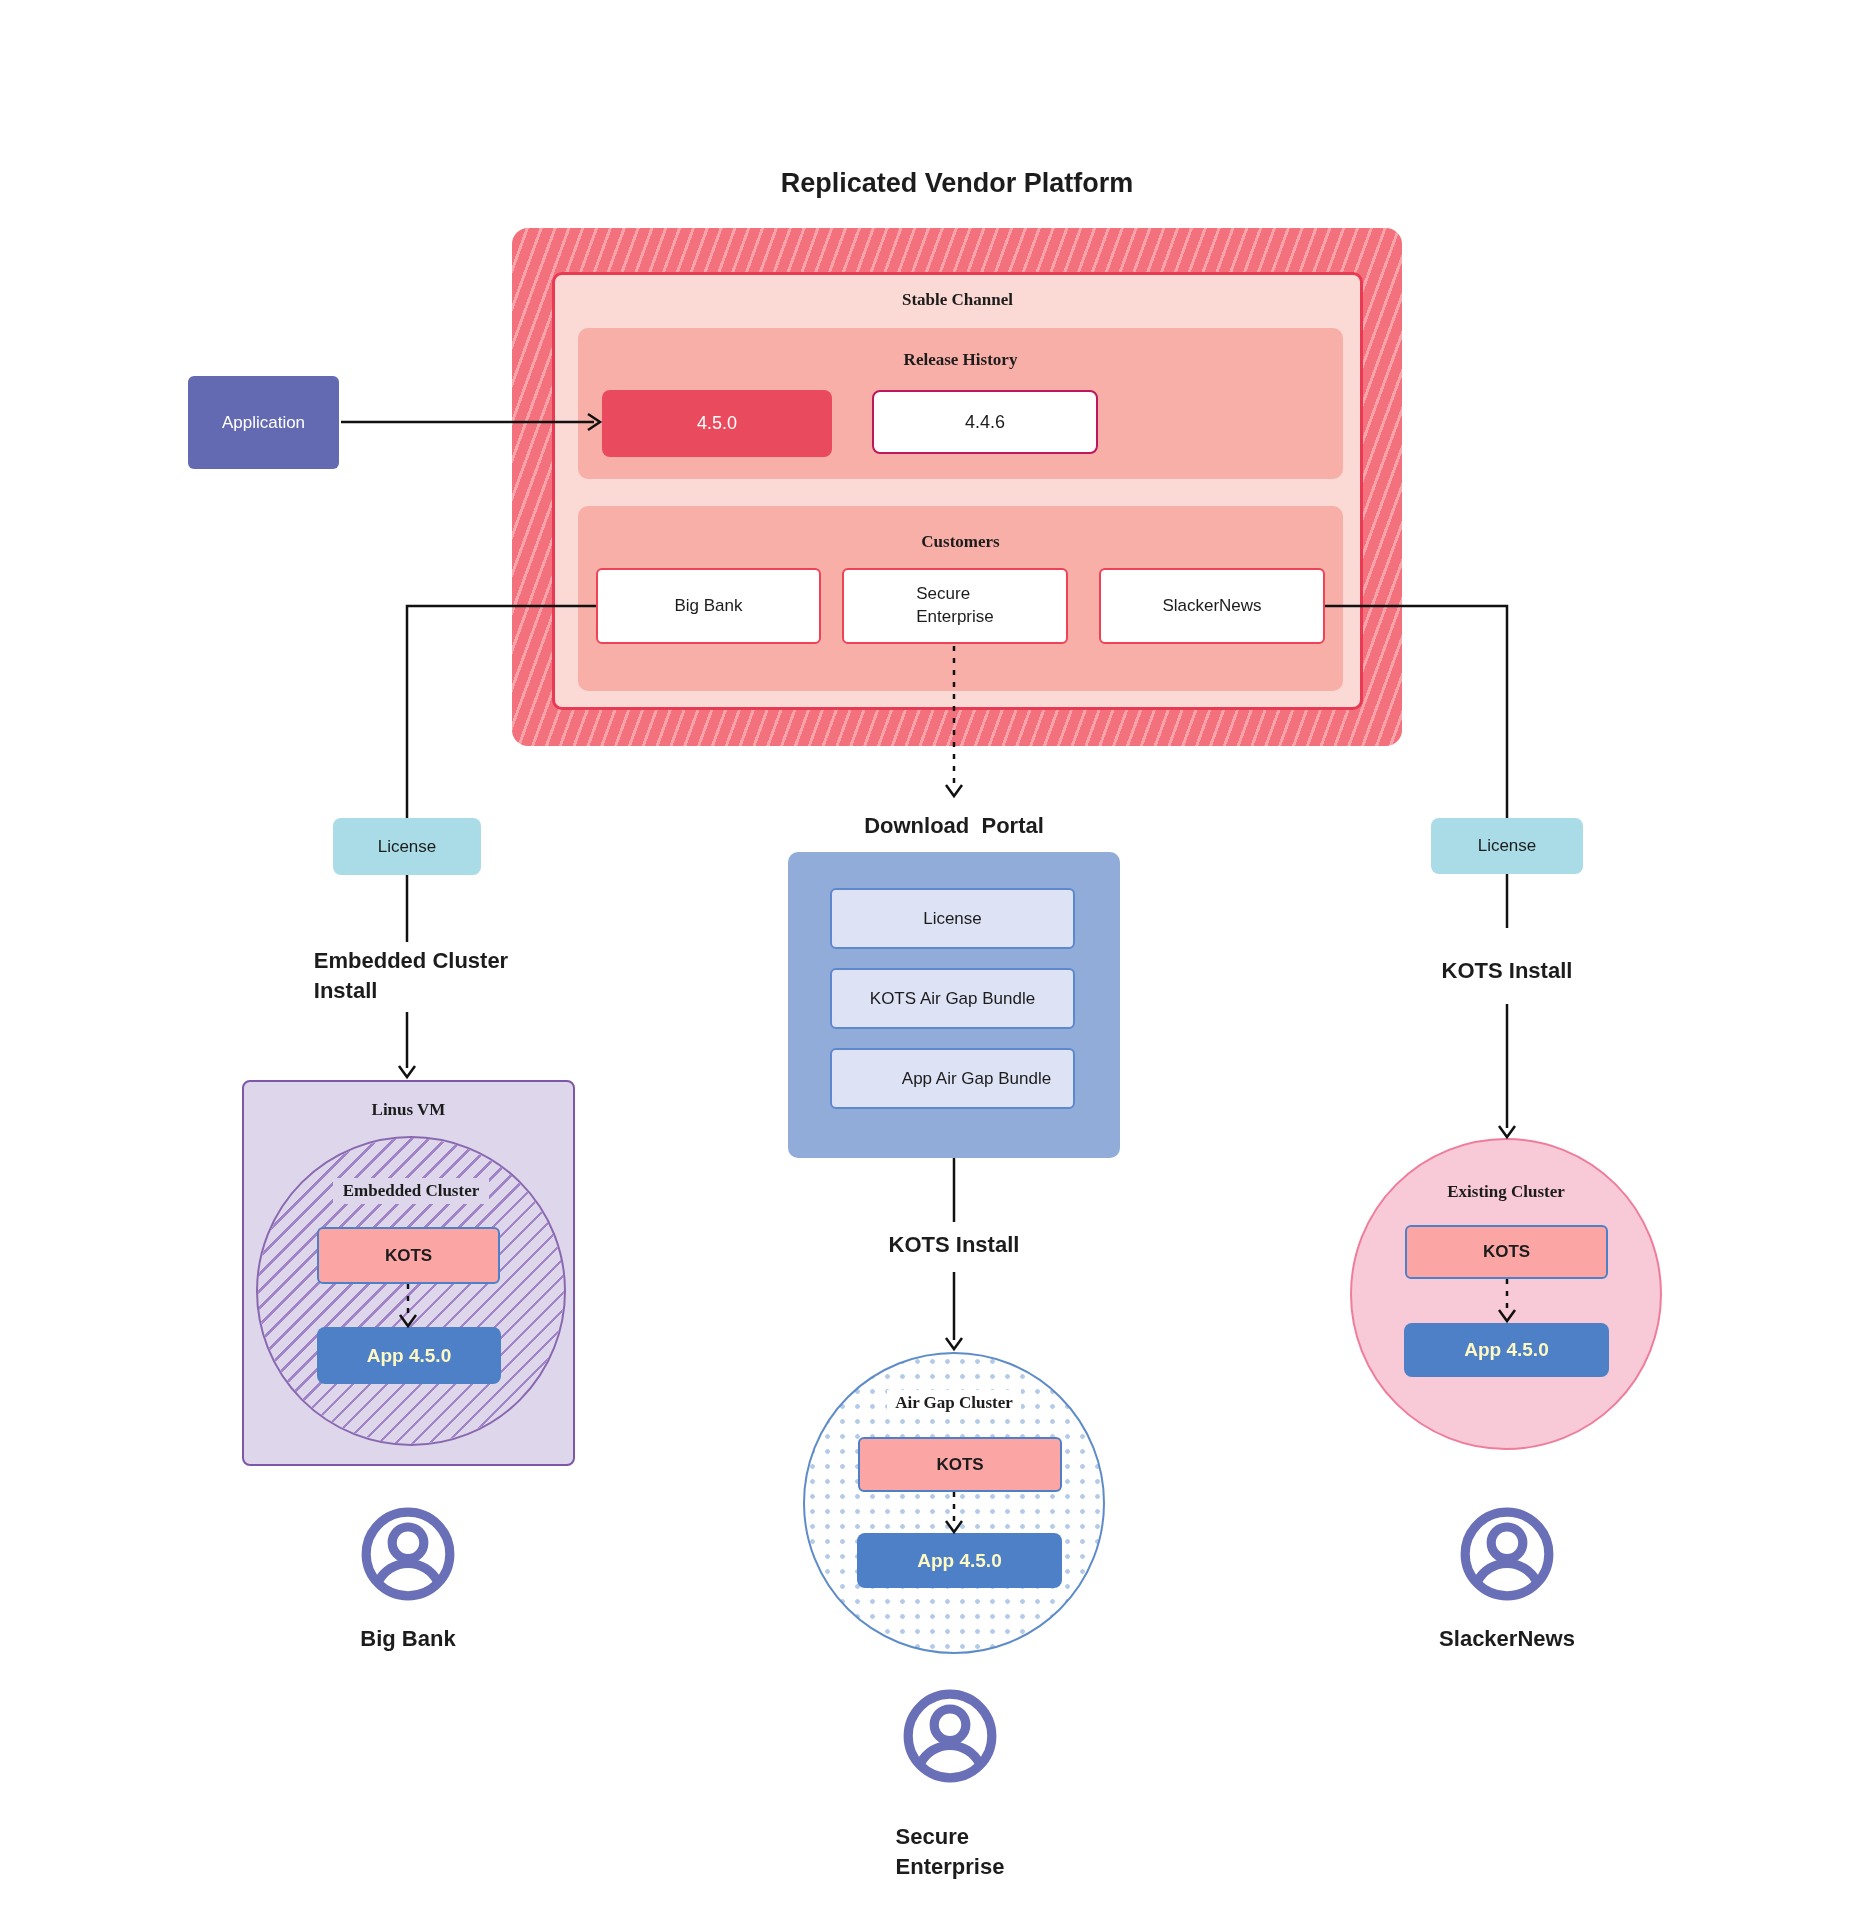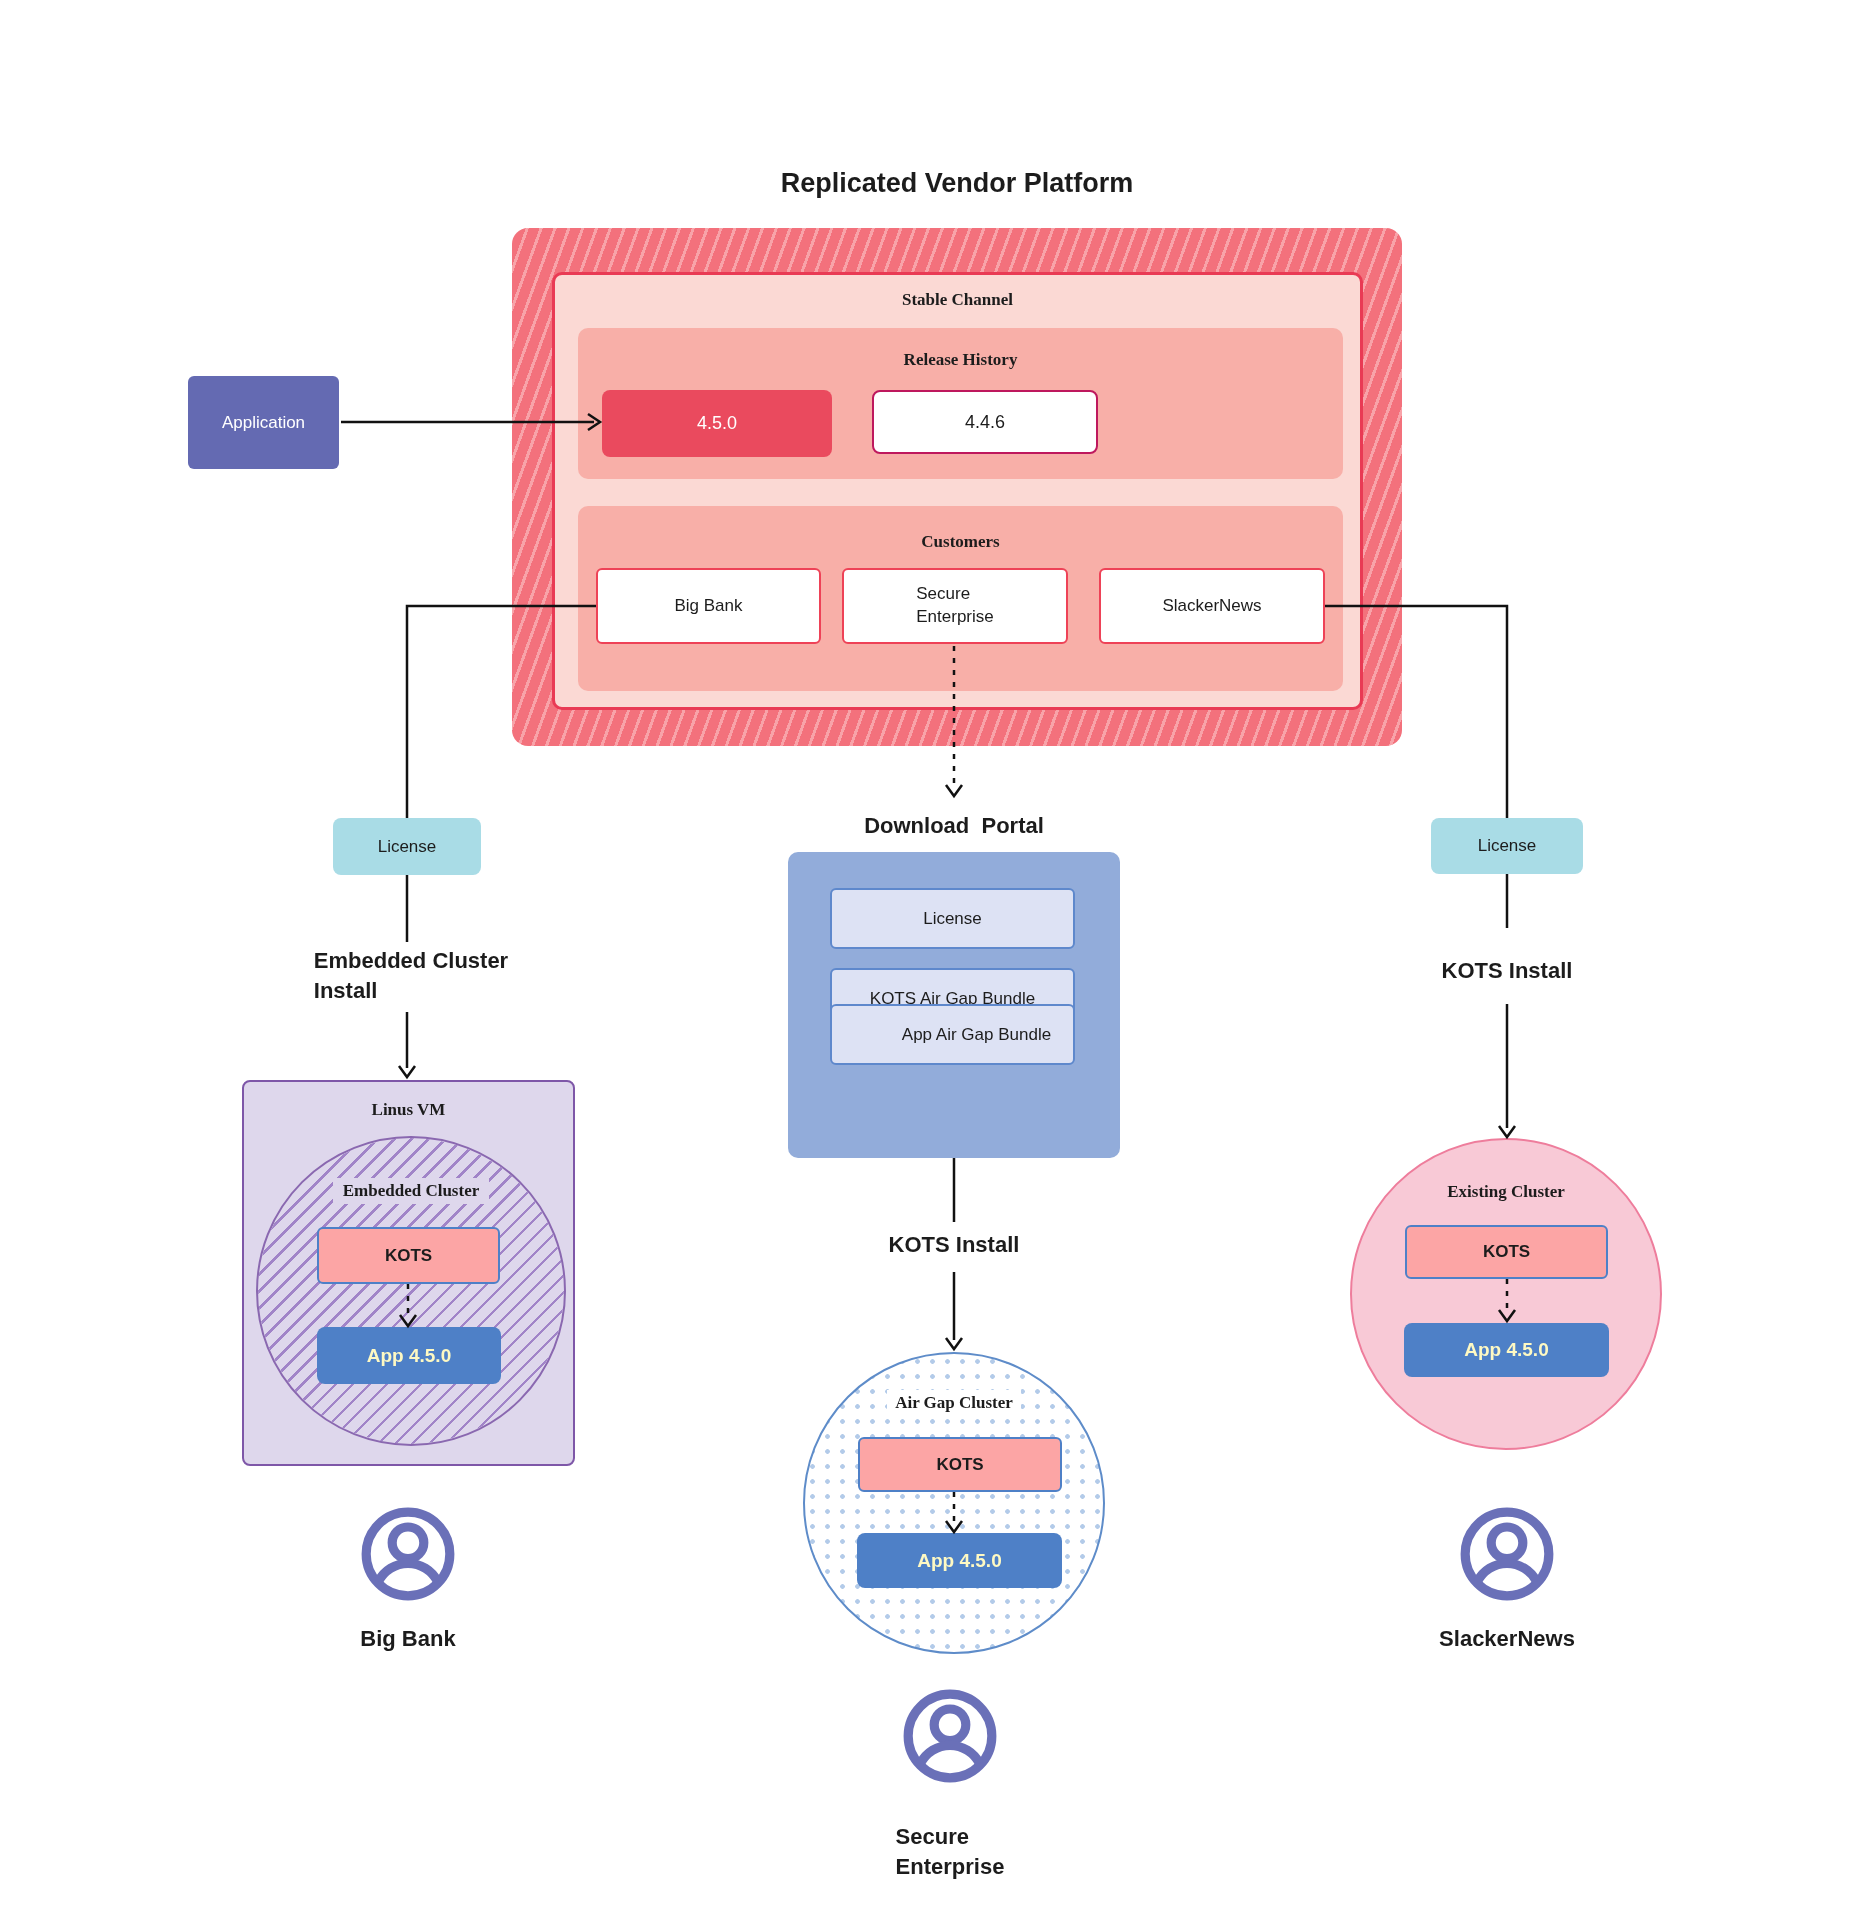--- a/index.html
+++ b/index.html
@@ -63,21 +63,21 @@
     background:repeating-linear-gradient(135deg,#a184c8 0 2.5px,transparent 2.5px 12px);
   }
   #embedded-label{left:276px;top:1178px;width:270px;z-index:2;}
   #embedded-label span{background:#ded7ec;padding:3px 10px;}
 
   
   #portal-box{left:788px;top:852px;width:332px;height:306px;background:#92acda;border-radius:10px;}
   .portal-item{left:830px;width:245px;height:61px;background:#dde2f4;border:2px solid #5e88cc;border-radius:6px;font-size:17px;}
   #portal-item-0{top:888px;}
   #portal-item-1{top:968px;}
-  #portal-item-2{top:1004px;padding-left:48px;}
+  #portal-item-2{top:1048px;padding-left:48px;}
 
   
   #airgap-circle{
     left:803px;top:1352px;width:302px;height:302px;border-radius:50%;
     border:2px solid #5e8cc9;
     background-color:#ffffff;
     background-image:radial-gradient(#b3cbe9 2.2px,transparent 2.3px);
     background-size:15px 15px;
   }
   #airgap-label{left:828px;top:1390px;width:252px;z-index:2;}

